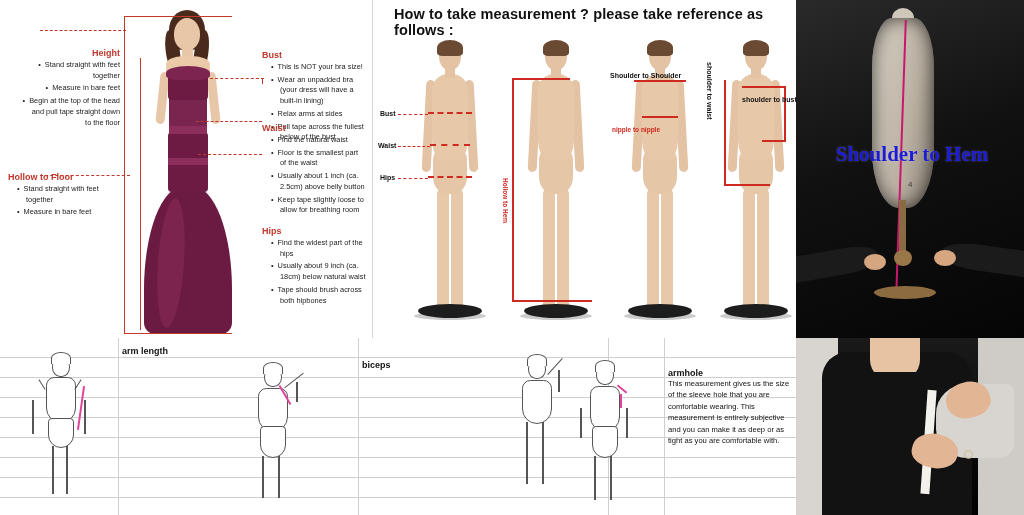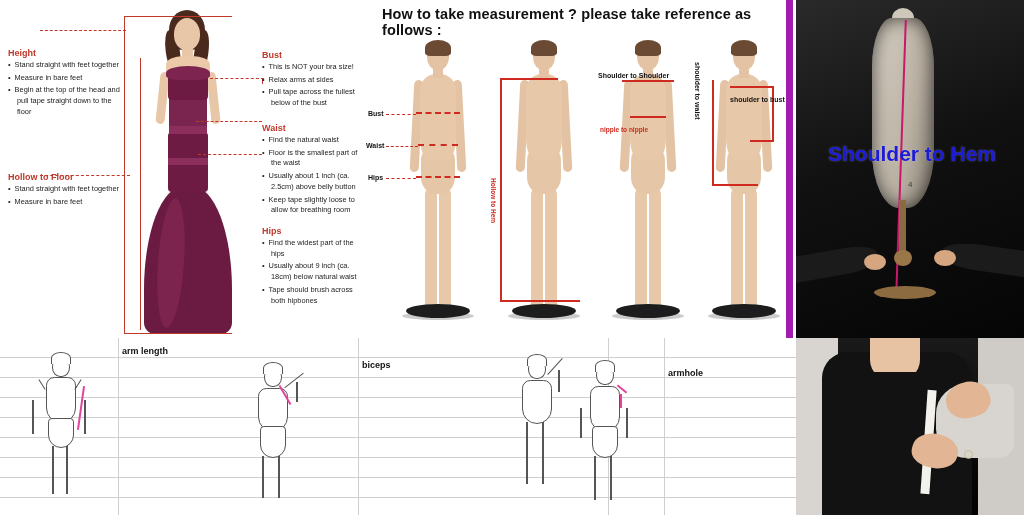--- a/index.html
+++ b/index.html
@@ -77,30 +77,30 @@
 
   
   .v-line{position:absolute;background:#c0392b;width:1px;}
   .h-line{position:absolute;background:#c0392b;height:1px;}
   .dash-h{position:absolute;height:0;border-top:1px dashed #c0392b;}
   .dash-v{position:absolute;width:0;border-left:1px dashed #c0392b;}
 
   .lbl-red{color:#c0392b;font-weight:bold;font-size:9px;}
   .note{font-size:7.4px;color:#222;line-height:1.45;}
   .note li{margin:0 0 2px 0;}
-  ul.note{margin:2px 0 0 0;padding-left:9px;list-style:none;}
+  ul.note{margin:2px 0 0 9px;padding-left:9px;list-style:none;}
   ul.note li:before{content:"\2022";margin-left:-9px;margin-right:4px;color:#222;}
 
   .block-left{position:absolute;left:8px;width:112px;}
   .block-right{position:absolute;left:262px;width:104px;}
 
   
   .panel-howto{
-    position:absolute;left:362px;top:0;width:424px;height:338px;background:#fff;
-    border-right:7px solid #a21caf;
+    position:absolute;left:374px;top:0;width:424px;height:338px;background:#fff;
+    border-right:1px solid #a21caf;
   }
   .howto-title{
     position:absolute;left:20px;top:6px;font-size:14.5px;font-weight:bold;color:#111;
     letter-spacing:.1px;
   }
   .mannequin{position:absolute;top:40px;width:84px;height:290px;}
   .m-head{position:absolute;left:31px;top:2px;width:22px;height:28px;border-radius:50% 50% 45% 45%;background:#e3c3a3;}
   .m-hair{position:absolute;left:29px;top:0px;width:26px;height:16px;border-radius:50% 50% 20% 20%;background:#6b4a33;}
   .m-neck{position:absolute;left:37px;top:26px;width:10px;height:12px;background:#e3c3a3;}
   .m-torso{
@@ -157,21 +157,21 @@
   }
   .hand-r{
     position:absolute;left:146px;top:246px;width:92px;height:26px;background:#1b1b1b;
     border-radius:40% 0 0 40%;transform:rotate(8deg);
   }
   .hand-skin-l{position:absolute;left:68px;top:254px;width:22px;height:16px;background:#d6a681;border-radius:50%;}
   .hand-skin-r{position:absolute;left:138px;top:250px;width:22px;height:16px;background:#d6a681;border-radius:50%;}
   .form-label{
     position:absolute;left:4px;top:142px;width:224px;text-align:center;
     color:#1b1bd8;font-size:21px;font-weight:bold;
-    font-family:Liberation Sans, sans-serif;
+    font-family:Liberation Serif, serif;
     text-shadow:0 0 2px rgba(255,255,255,.35);
   }
   .size-chip{
     position:absolute;left:112px;top:180px;color:#3a3a3a;font-size:8px;text-align:center;
   }
 
   
   .panel-bottom{
     position:absolute;left:0;top:338px;width:876px;height:177px;background:#fff;
   }
@@ -245,41 +245,42 @@
     <div class="h-line" style="left:124px;top:333px;width:108px;"></div>
     <div class="dash-h" style="left:40px;top:30px;width:86px;"></div>
     <div class="dash-h" style="left:40px;top:175px;width:90px;"></div>
     <div class="v-line" style="left:140px;top:58px;height:272px;"></div>
 
     <div class="dash-h" style="left:210px;top:78px;width:54px;"></div>
     <div class="dash-h" style="left:196px;top:121px;width:66px;"></div>
     <div class="dash-h" style="left:198px;top:154px;width:64px;"></div>
     <div class="dash-v" style="left:262px;top:78px;height:6px;"></div>
 
-    <div class="block-left" style="top:48px;">
+    <div class="block-left" style="top:48px;text-align:right;">
       <div class="lbl-red">Height</div>
       <ul class="note">
         <li>Stand straight with feet together</li>
         <li>Measure in bare feet</li>
         <li>Begin at the top of the head and pull tape straight down to the floor</li>
       </ul>
     </div>
 
     <div class="block-left" style="top:172px;">
       <div class="lbl-red">Hollow to Floor</div>
       <ul class="note">
         <li>Stand straight with feet together</li>
         <li>Measure in bare feet</li>
       </ul>
     </div>
 
     <div class="block-right" style="top:50px;">
       <div class="lbl-red">Bust</div>
       <ul class="note">
         <li>This is NOT your bra size!</li>
+        <li>Wear an unpadded bra (your dress will have a built-in lining)</li>
         <li>Relax arms at sides</li>
         <li>Pull tape across the fullest below of the bust</li>
       </ul>
     </div>
 
     <div class="block-right" style="top:123px;">
       <div class="lbl-red">Waist</div>
       <ul class="note">
         <li>Find the natural waist</li>
         <li>Floor is the smallest part of the waist</li>
@@ -458,20 +459,21 @@
       <div class="sk-line" style="left:8px;top:50px;width:2px;height:30px;"></div>
       <div class="sk-line" style="left:54px;top:50px;width:2px;height:30px;"></div>
       <div class="sk-line" style="left:22px;top:98px;width:2px;height:44px;"></div>
       <div class="sk-line" style="left:38px;top:98px;width:2px;height:44px;"></div>
       <div class="pink" style="left:44px;top:30px;width:12px;height:2px;transform:rotate(40deg);"></div>
       <div class="pink" style="left:48px;top:36px;width:2px;height:14px;"></div>
     </div>
 
     <div style="position:absolute;left:668px;top:30px;width:122px;">
       <div class="note-title">armhole</div>
+      <div class="note-body">This measurement gives us the size of the sleeve hole that you are comfortable wearing. This measurement is entirely subjective and you can make it as deep or as tight as you are comfortable with.</div>
     </div>
   </div>
 
   <div class="panel-photo">
     <div class="ph-bg"></div>
     <div class="ph-wall-l"></div>
     <div class="ph-wall-r"></div>
     <div class="ph-shirt"></div>
     <div class="ph-chin"></div>
     <div class="ph-neck"></div>

